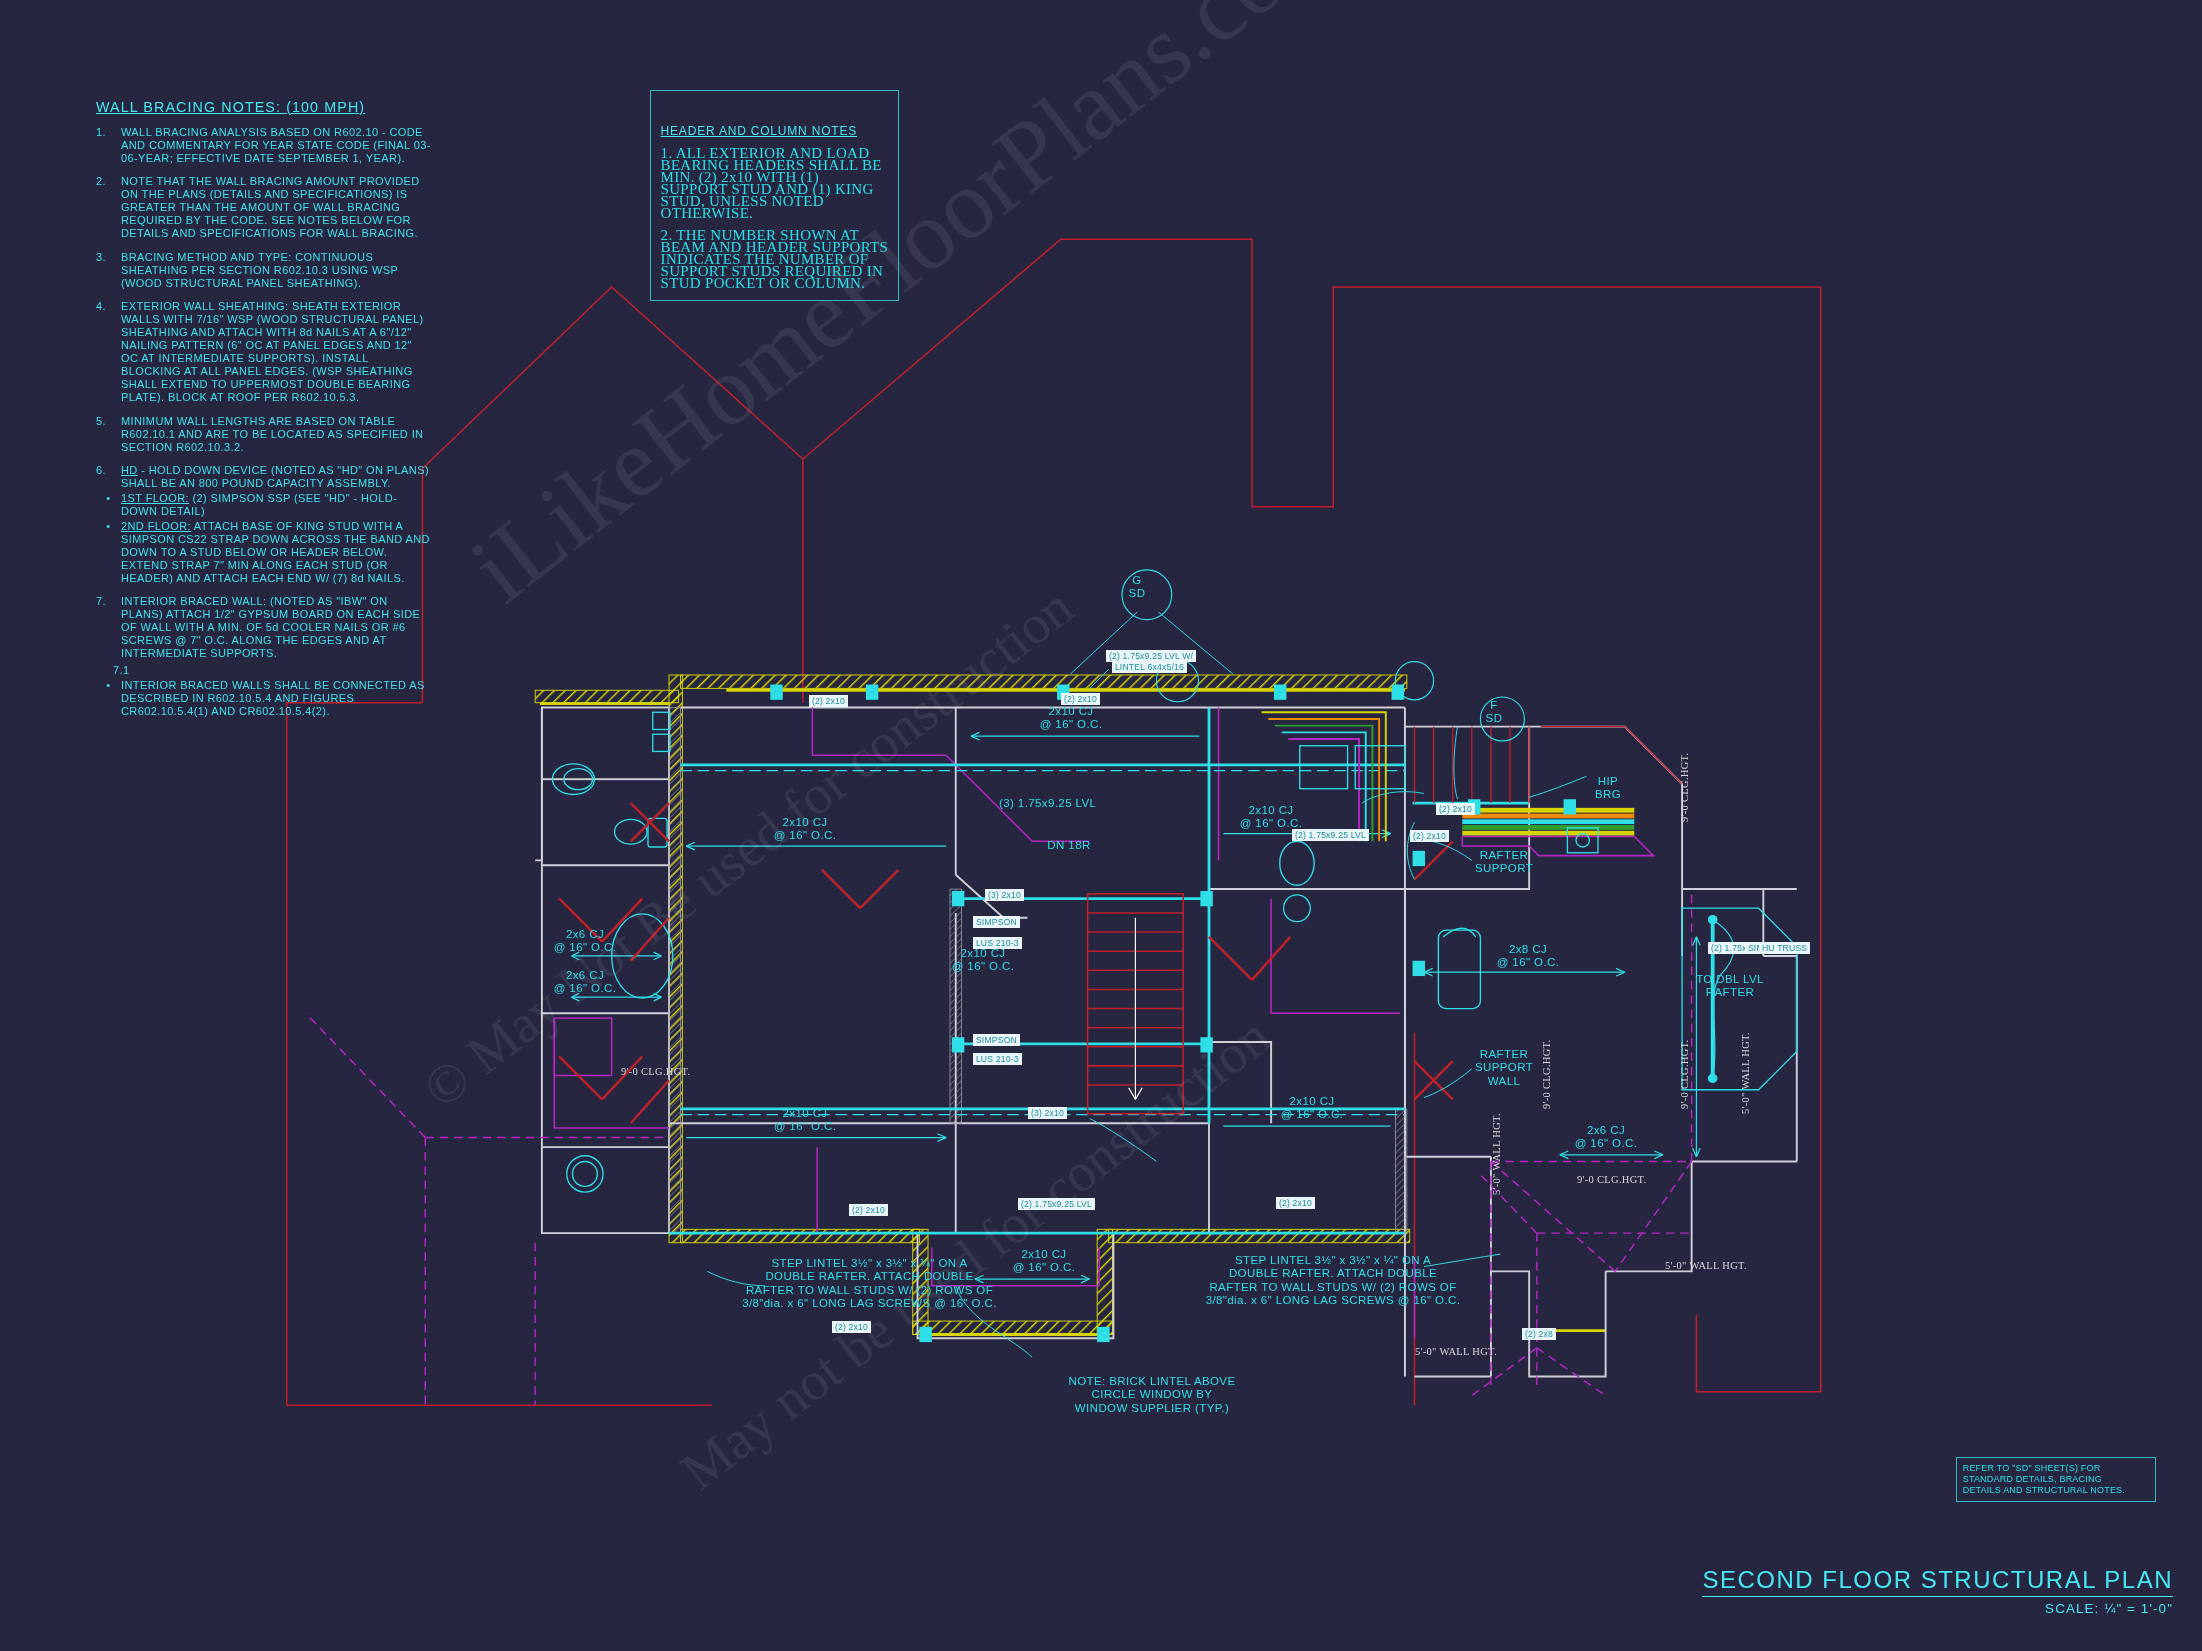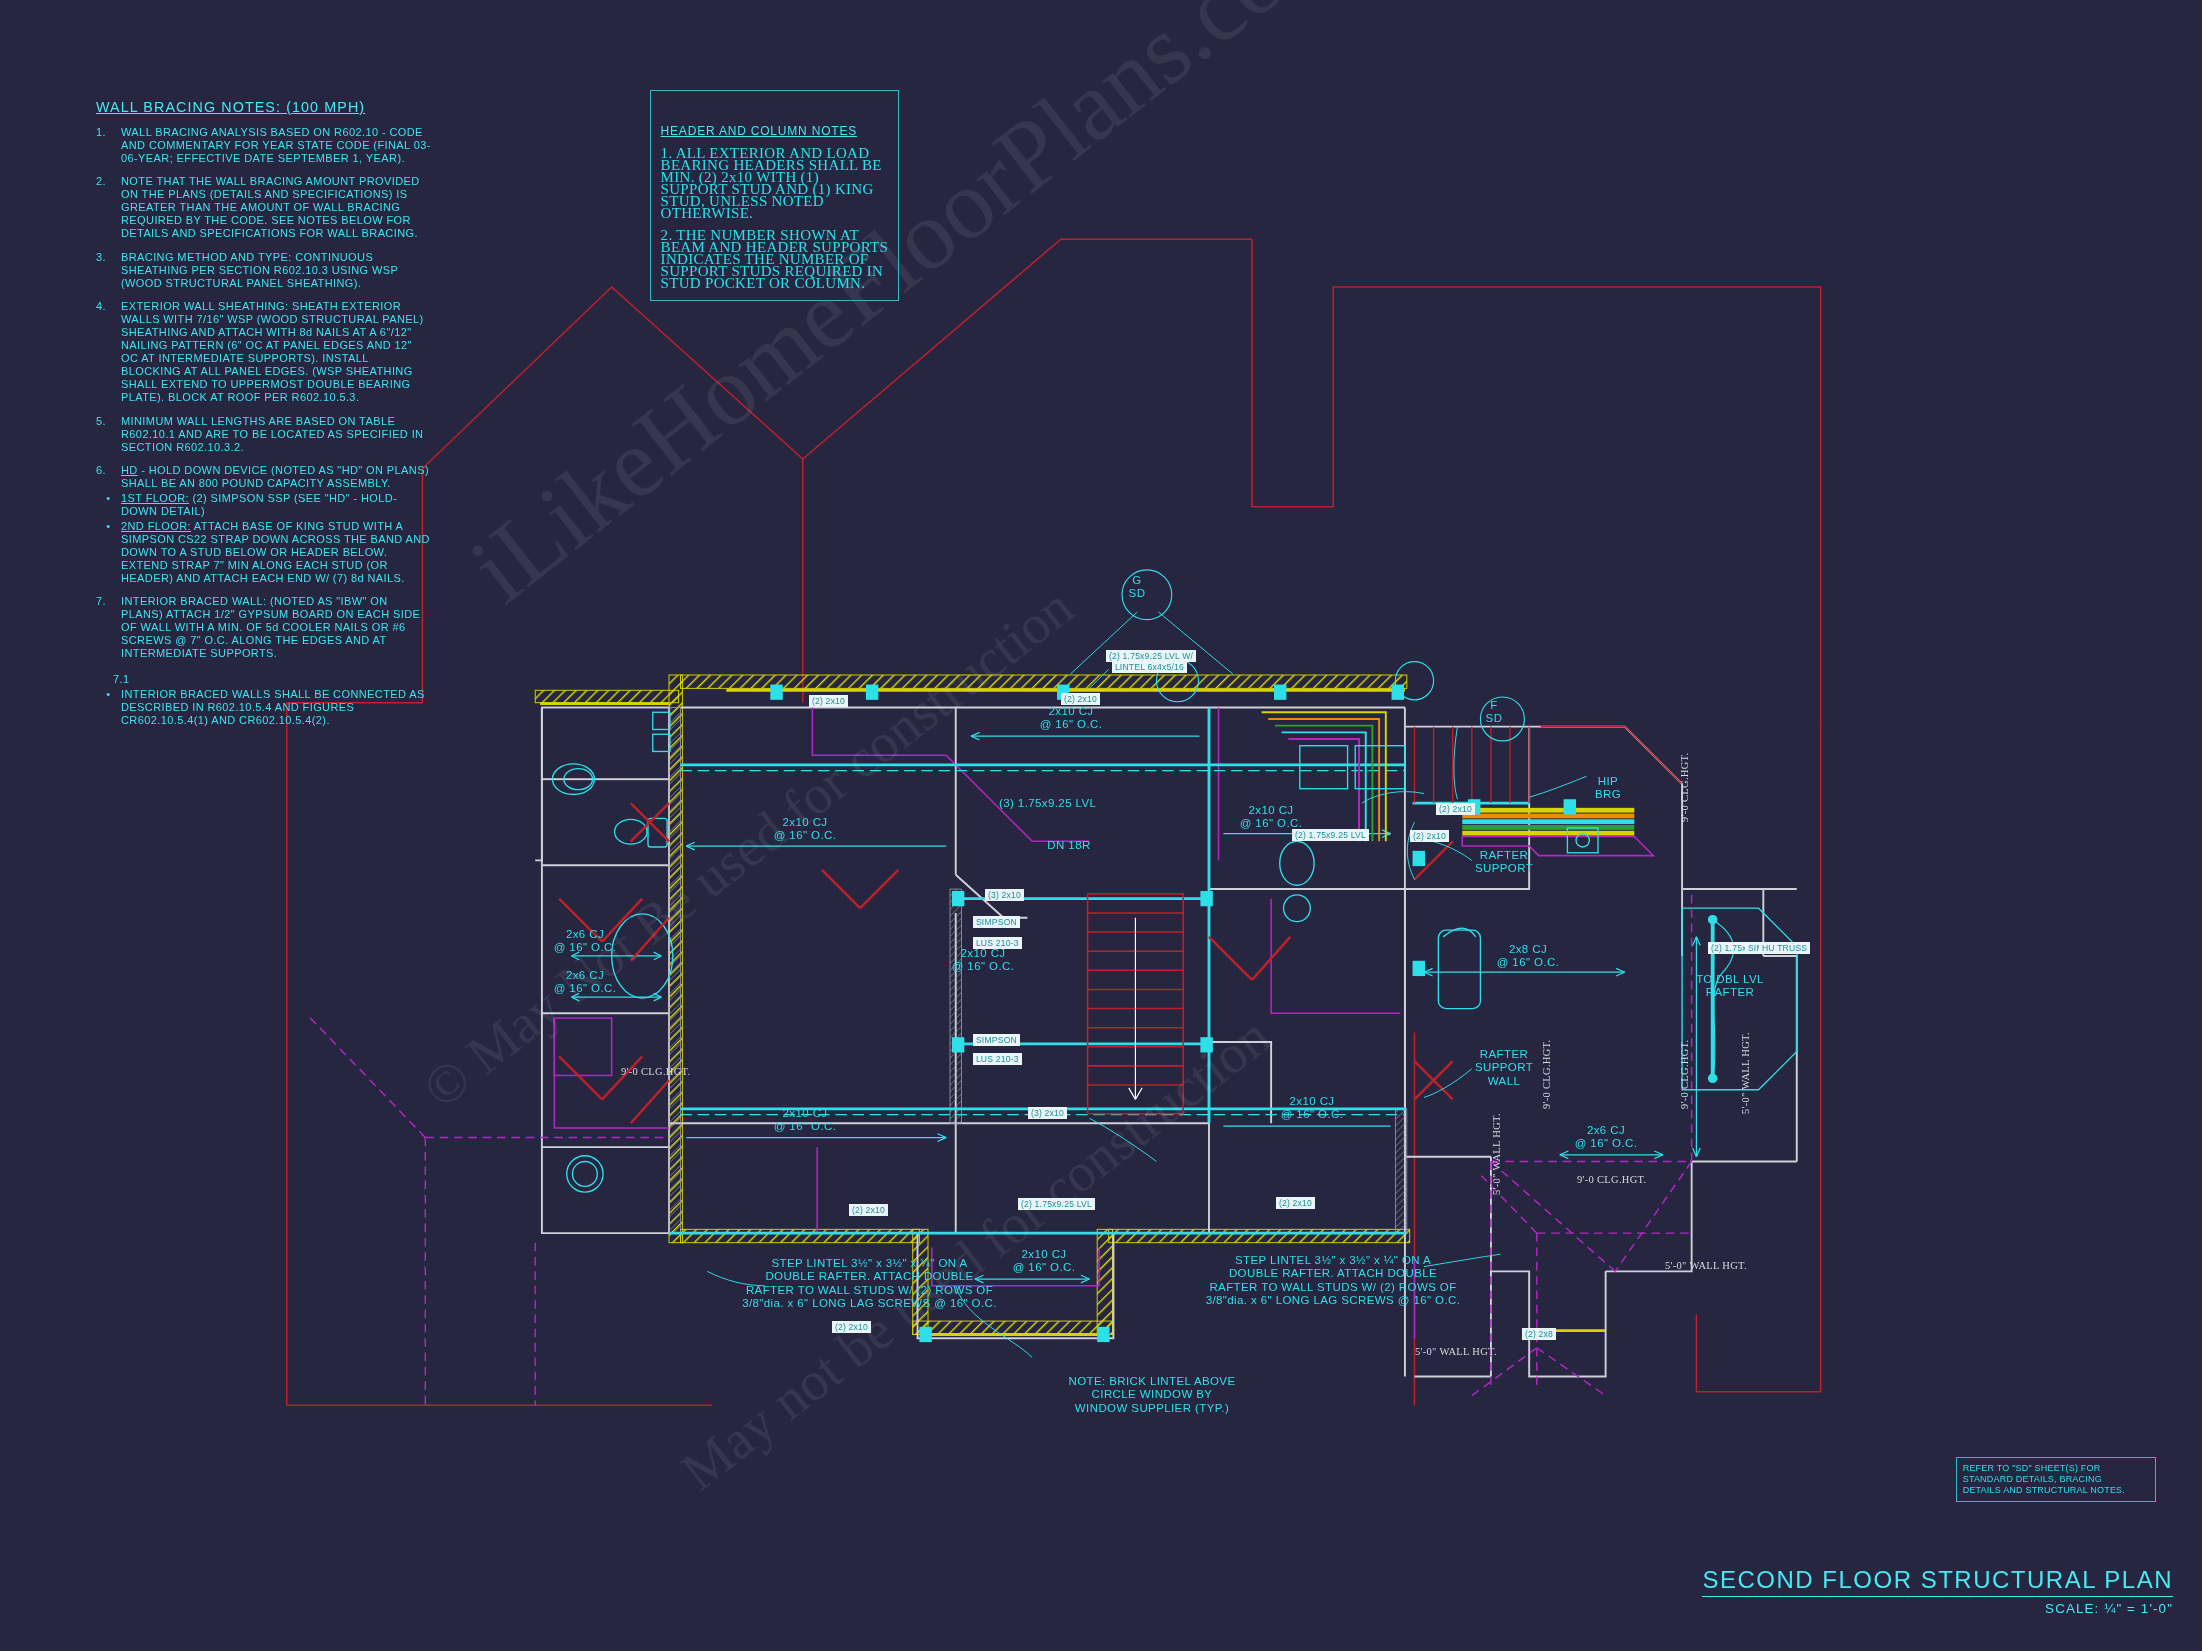--- a/index.html
+++ b/index.html
@@ -389,21 +389,21 @@
     </div>
     <div class="row" style="margin-top:1.9px">
       <div class="bul note-b">•</div>
       <div class="txt note-b"><span class="u">2ND FLOOR:</span><span> ATTACH BASE OF KING STUD WITH A SIMPSON CS22 STRAP DOWN ACROSS THE BAND AND DOWN TO A STUD BELOW OR HEADER BELOW. EXTEND STRAP 7" MIN ALONG EACH STUD (OR HEADER) AND ATTACH EACH END W/ (7) 8d NAILS.</span></div>
     </div>
 
     <div class="row">
       <div class="num note-b">7.</div>
       <div class="txt note-b">INTERIOR BRACED WALL: (NOTED AS "IBW" ON PLANS) ATTACH 1/2" GYPSUM BOARD ON EACH SIDE OF WALL WITH A MIN. OF 5d COOLER NAILS OR #6 SCREWS @ 7" O.C. ALONG THE EDGES AND AT INTERMEDIATE SUPPORTS.</div>
     </div>
-    <div class="row" style="margin-top:13px">
+    <div class="row" style="margin-top:4px">
       <div class="sub note-b" style="padding-left:17px">7.1</div>
     </div>
     <div class="row" style="margin-top:1.9px">
       <div class="bul note-b">•</div>
       <div class="txt note-b">INTERIOR BRACED WALLS SHALL BE CONNECTED AS DESCRIBED IN R602.10.5.4 AND FIGURES CR602.10.5.4(1) AND CR602.10.5.4(2).</div>
     </div>
   </div>
 
   <div id="hdrnotes">
     <div class="note-h">HEADER AND COLUMN NOTES</div>

